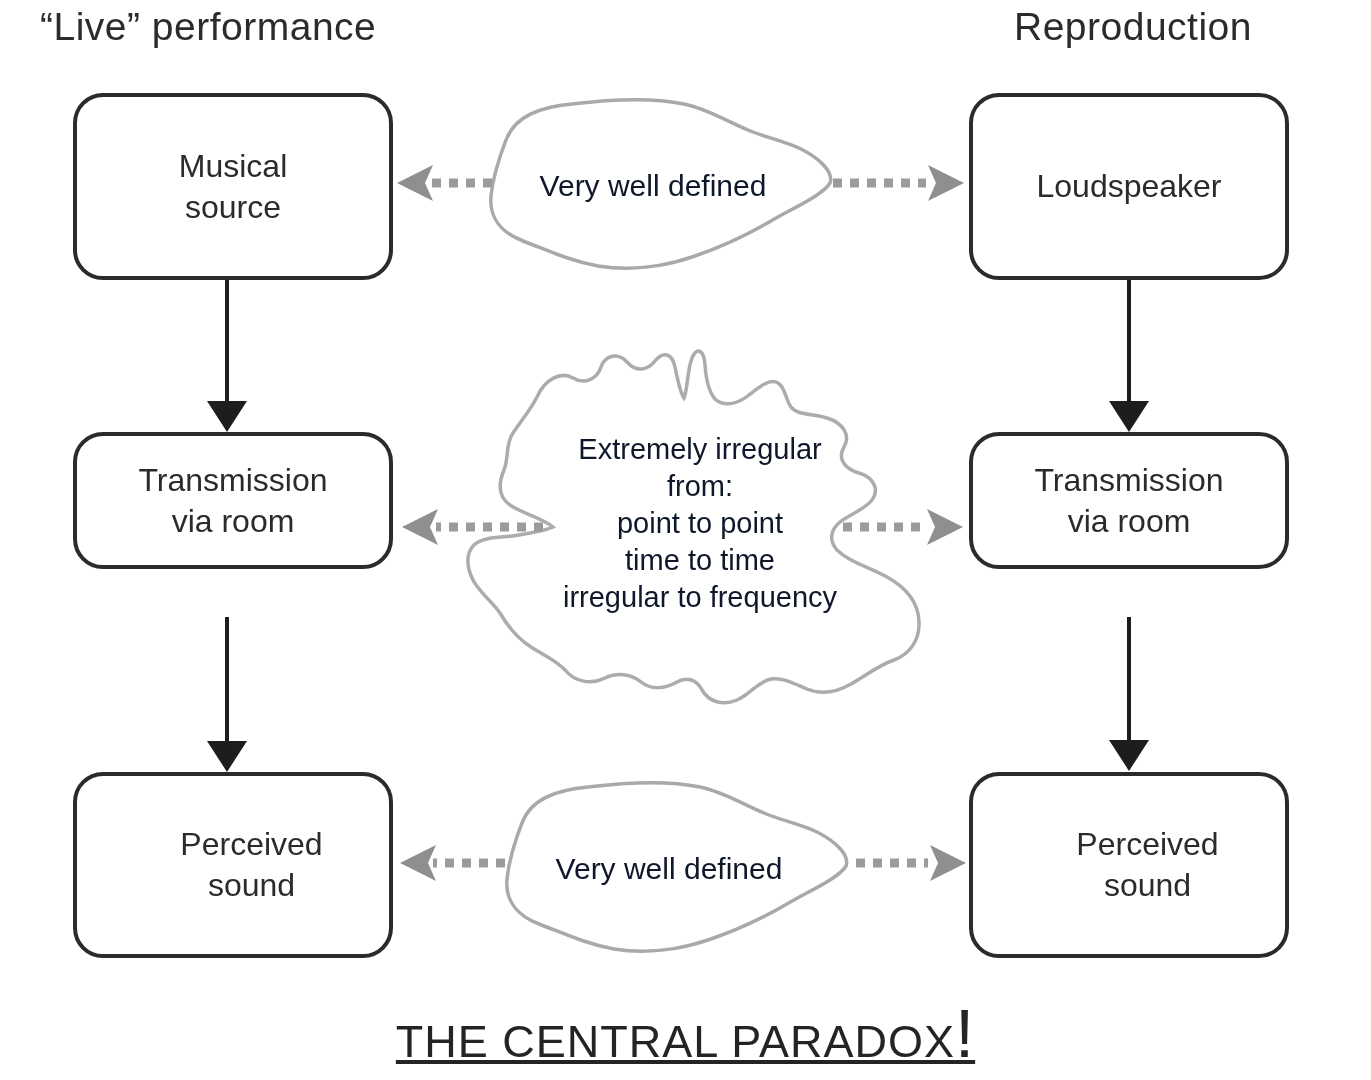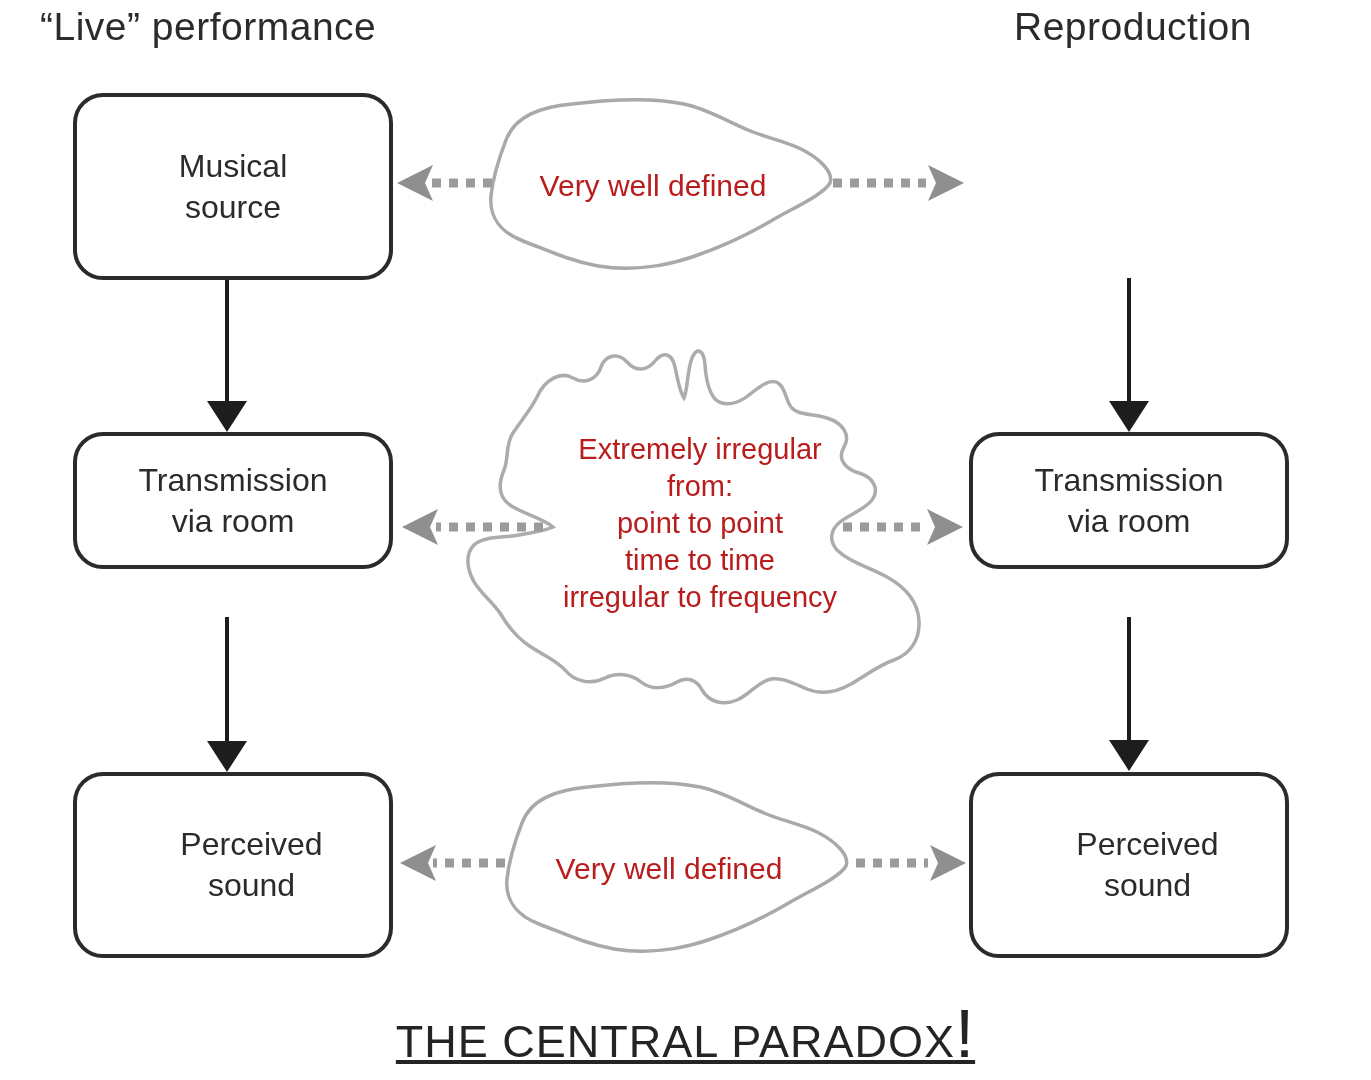--- a/index.html
+++ b/index.html
@@ -37,21 +37,21 @@
   .col-right{left:969px;}
   .row1{top:93px;height:187px;}
   .row2{top:432px;height:137px;}
   .row3{top:772px;height:186px;padding-left:37px;}
   .cloudtext{
     position:absolute;
     transform:translate(-50%,-50%);
     text-align:center;
     font-size:30px;line-height:38px;
     white-space:pre-line;
-    color:#b91c1c;
+    color:#0f172a;
   }
   .cloudtext.mid{font-size:29px;line-height:37px;}
   .footer{
     position:absolute;
     left:0;right:0;top:994px;
     text-align:center;
     font-size:45px;
     letter-spacing:1px;
     color:#242424;
     white-space:nowrap;
@@ -145,20 +145,23 @@
   </div>
   <div class="box col-left row2">
     <span>Transmission
 via room</span>
   </div>
   <div class="box col-left row3">
     <span>Perceived
 sound</span>
   </div>
 
+  <div class="box col-right row1">
+    <span>Loudspeaker</span>
+  </div>
   <div class="box col-right row2">
     <span>Transmission
 via room</span>
   </div>
   <div class="box col-right row3">
     <span>Perceived
 sound</span>
   </div>
 
   <div class="cloudtext" style="left:653px;top:186px;">Very well defined</div>

